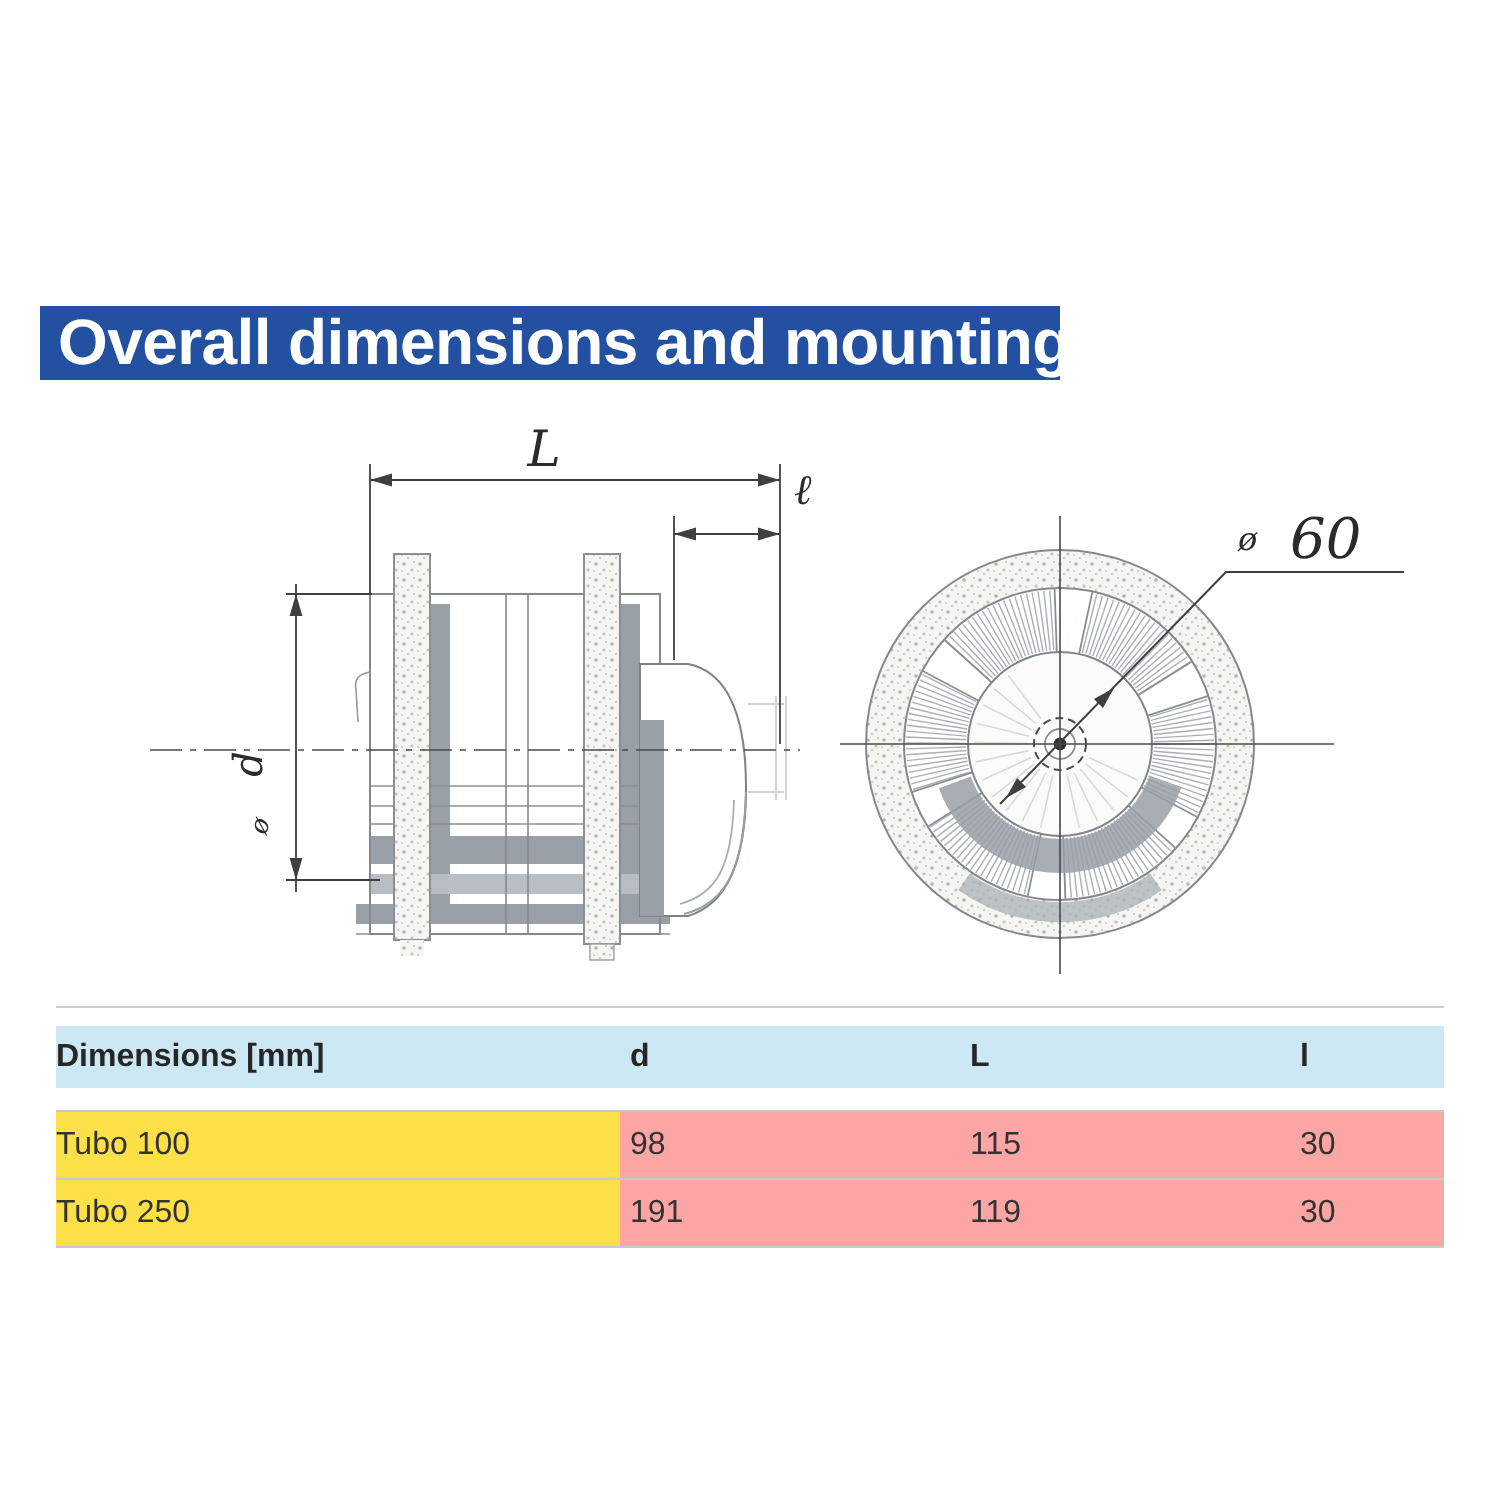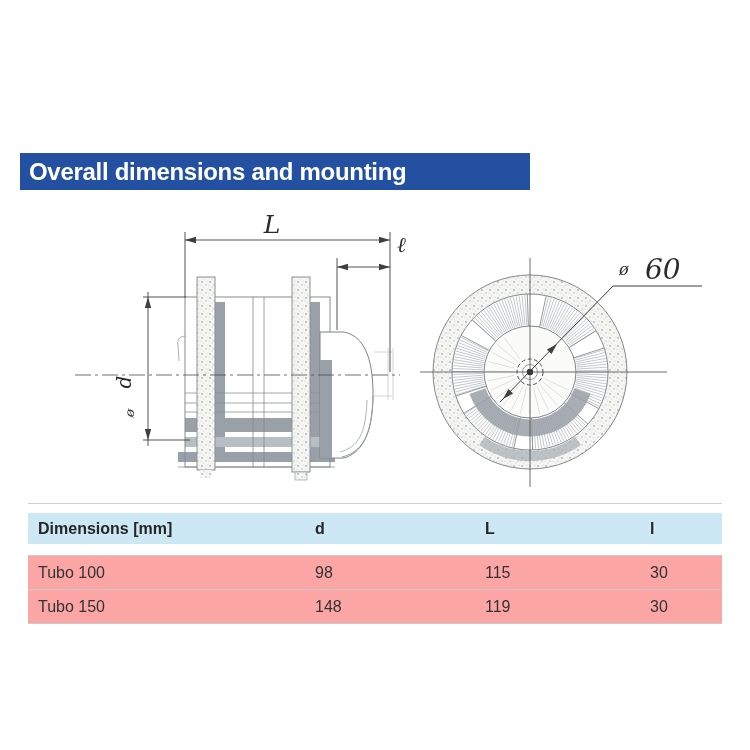--- a/index.html
+++ b/index.html
@@ -1,36 +1,36 @@
 <!DOCTYPE html>
 <html><head>
 <meta charset="utf-8">
 <style>
   html,body{margin:0;padding:0;background:#ffffff;}
   .screen{position:relative;width:750px;height:750px;background:#ffffff;overflow:hidden;
           font-family:"Liberation Sans",sans-serif;color:#2e2e2e;}
   
   .section-header{position:absolute;left:20px;top:153px;width:510px;height:37px;
-    background:#2350a0;color:#ffffff;font-size:24px;font-weight:700;line-height:37px;
+    background:#2350a0;color:#ffffff;font-size:32px;font-weight:700;line-height:37px;
     padding-left:9px;box-sizing:border-box;letter-spacing:-0.3px;white-space:nowrap;}
   
   .drawing{position:absolute;left:0;top:200px;width:750px;height:305px;}
   .hand{font-family:"DejaVu Serif",serif;font-style:italic;fill:#2b2b2b;}
   
   .tbl{position:absolute;left:28px;top:503px;width:694px;border-top:1px solid #cfcfcf;
        padding-top:9px;}
   .tbl table{width:694px;border-collapse:separate;border-spacing:0;table-layout:fixed;
        border-bottom:1px solid #c9c9c9;font-size:16px;}
   .tbl col.c1{width:282px}.tbl col.c2{width:170px}.tbl col.c3{width:165px}.tbl col.c4{width:77px}
   .tbl th{background:#cbe8f4;height:29px;text-align:left;font-weight:700;color:#262626;
        border-bottom:11px solid #ffffff;}
   .tbl td{height:31px;border-top:1px solid #c9c9c9;color:#333333;background:#fca5a5;}
-  .tbl th.c1,.tbl td.c1{padding-left:10px;}
+  .tbl th.c1,.tbl td.c1{padding-left:0;}
   .tbl th.cn,.tbl td.cn{padding-left:5px;}
-  .tbl td.c1{background:#fca5a5;}
+  .tbl td.c1{background:#fde047;}
 </style>
 </head>
 <body>
 
 <div class="screen">
 
   <div class="section-header">Overall dimensions and mounting</div>
 
   <svg class="drawing" viewBox="0 200 750 305" xmlns="http://www.w3.org/2000/svg">
     <defs>
@@ -313,21 +313,21 @@
         </tr>
       </thead>
       <tbody>
         <tr>
           <td class="c1">Tubo 100</td>
           <td class="cn">98</td>
           <td class="cn">115</td>
           <td class="cn">30</td>
         </tr>
         <tr>
-          <td class="c1">Tubo 150</td>
-          <td class="cn">148</td>
+          <td class="c1">Tubo 250</td>
+          <td class="cn">191</td>
           <td class="cn">119</td>
           <td class="cn">30</td>
         </tr>
       </tbody>
     </table>
   </div>
 </div>
 
 </body></html>

